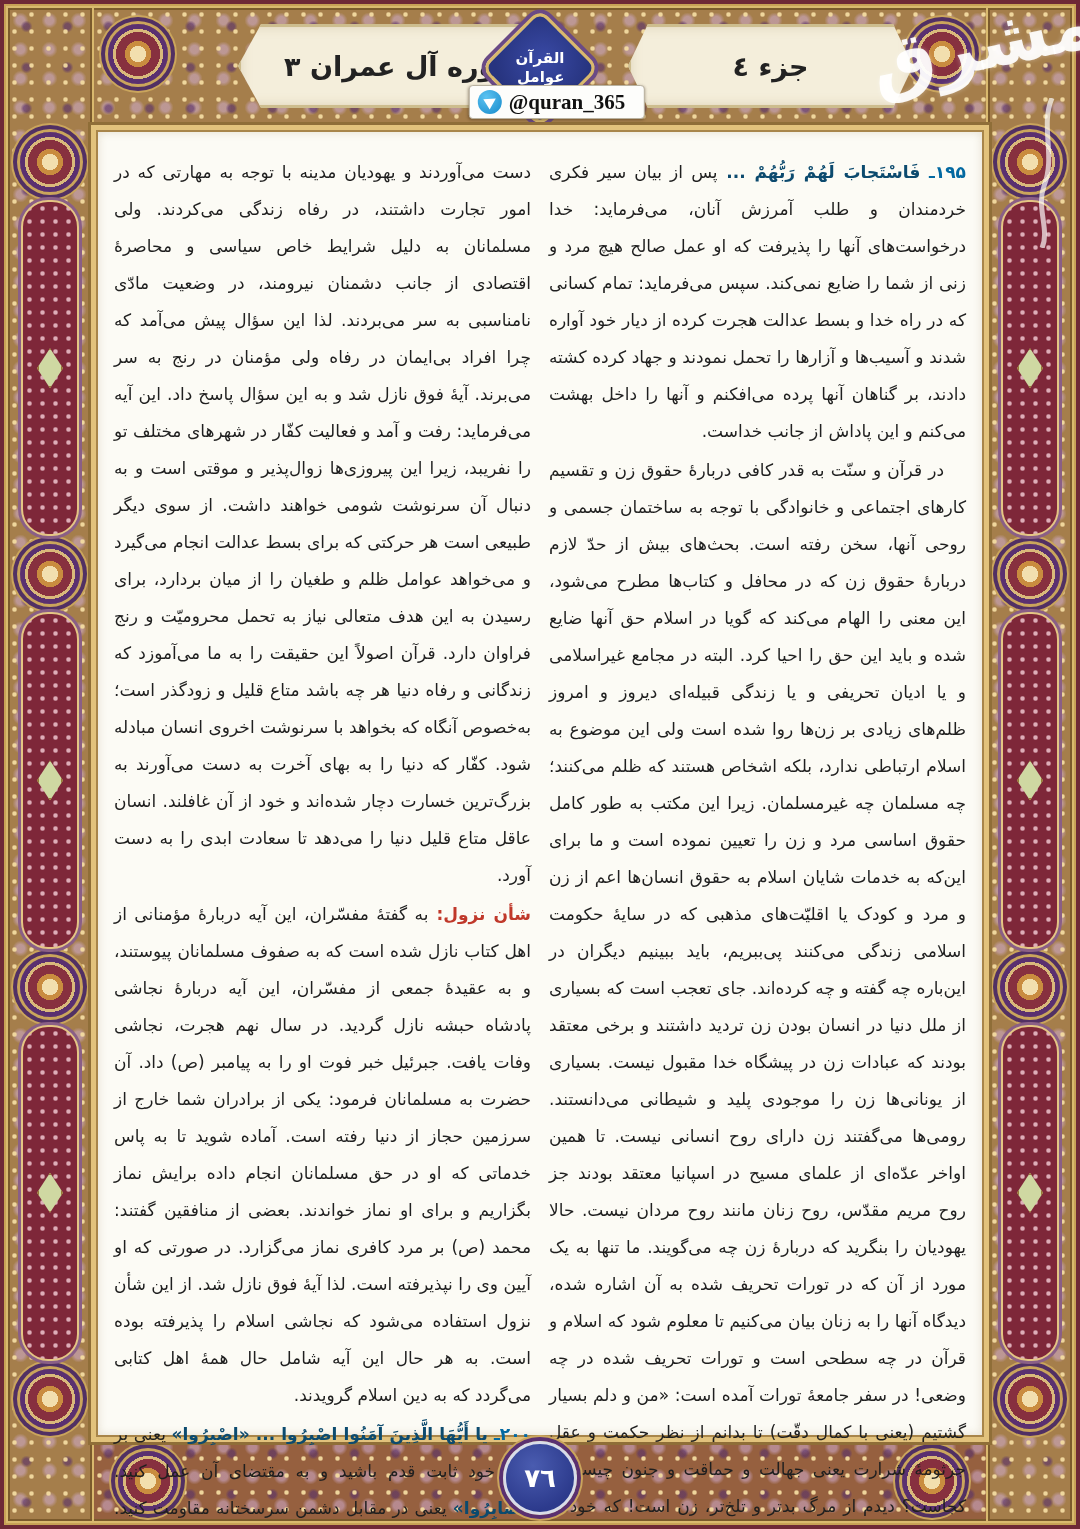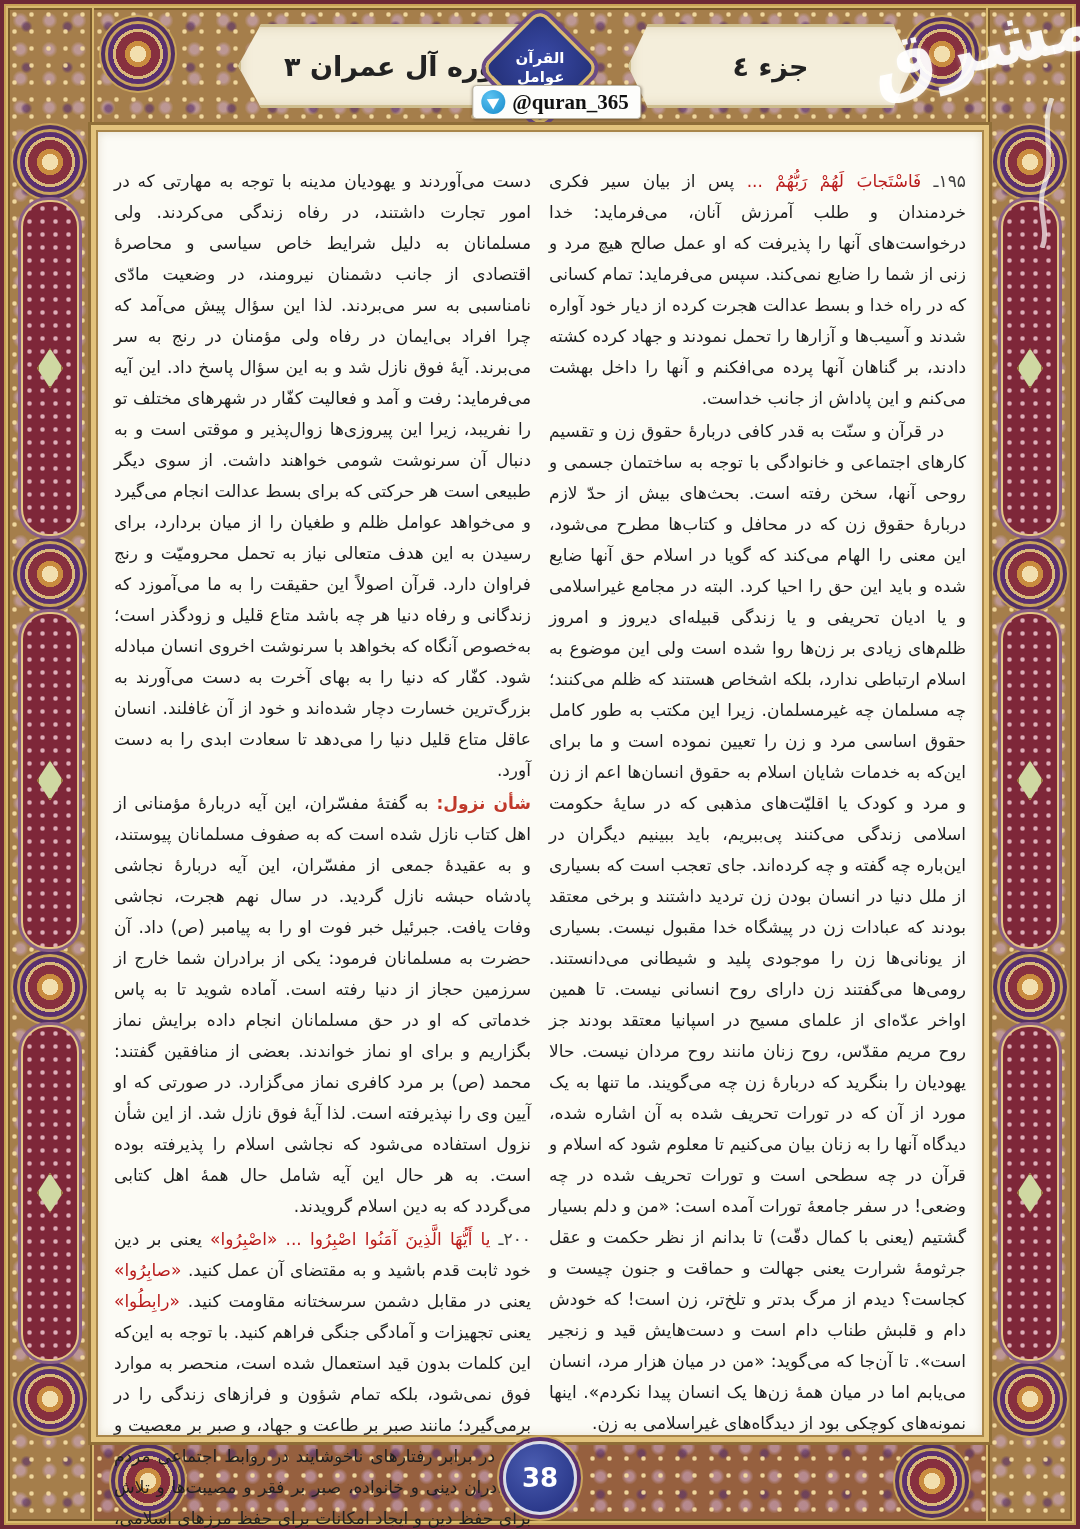--- a/index.html
+++ b/index.html
@@ -56,21 +56,21 @@
   .medallion-disc{position:absolute;left:50%;top:50%;width:78px;height:78px;
         transform:translate(-50%,-50%) rotate(45deg);
         background:radial-gradient(circle at 45% 40%, #3a4aa6, #27347f 75%);
         border:3px solid #d8b96e;border-radius:12px;
         box-shadow:0 0 0 4px #6a4a86;}
   .medallion-text{position:relative;z-index:2;color:#fff;
         font-size:15px;font-weight:bold;line-height:1.25;direction:rtl;}
   
   .tg-badge{position:absolute;top:85px;left:557px;transform:translateX(-50%);
         height:32px;background:#fdfdfb;border:1px solid #b9b2a0;border-radius:4px;
-        display:flex;align-items:center;gap:7px;padding:0 12px 0 8px;
+        display:flex;align-items:center;gap:7px;padding:0 19px 0 8px;
         box-shadow:0 1px 3px rgba(60,40,20,.45);z-index:5;direction:ltr;}
   .tg-circle{width:24px;height:24px;border-radius:50%;flex:0 0 auto;
         background:radial-gradient(circle at 35% 30%, #5cc3f2, #2798d4 75%);
         display:flex;align-items:center;justify-content:center;}
   .tg-plane{width:0;height:0;border-left:11px solid #fff;
         border-top:6px solid transparent;border-bottom:6px solid transparent;
         transform:rotate(-32deg) translateX(1px);}
   .tg-text{font-family:"Liberation Serif",serif;font-weight:bold;font-size:21px;color:#111;}
   
   .wm-logo{position:absolute;top:2px;right:-16px;z-index:6;
@@ -78,28 +78,28 @@
         transform:rotate(-12deg);direction:rtl;
         text-shadow:0 0 5px rgba(255,255,255,.35);}
   .wm-tail{position:absolute;top:98px;right:20px;z-index:6;opacity:.85;}
   
   .sheet{position:absolute;left:96px;right:96px;top:130px;bottom:92px;
         background:#fcfbf5;
         border:2px solid #a8854a;
         box-shadow:0 0 0 5px #e2c27c, 0 0 0 8px #8f6e38, inset 0 0 10px rgba(120,90,40,.18);
         box-sizing:border-box;display:flex;gap:18px;padding:22px 16px;
         direction:rtl;}
-  .col{flex:1 1 0;font-size:17px;line-height:31px;text-align:justify;
-        color:#1f1f1f;direction:rtl;margin-top:12px;}
+  .col{flex:1 1 0;font-size:17px;line-height:37px;text-align:justify;
+        color:#1f1f1f;direction:rtl;}
   .block{margin:0 0 2px;}
   .block.indent{text-indent:22px;}
   .block.heading{color:#c0392b;font-weight:bold;margin:4px 0 2px;}
   .block.verse{margin-top:6px;}
-  .run-num{font-weight:normal;color:#404040;}
-  .run-red{color:#b91c1c;font-weight:normal;}
+  .run-num{font-weight:bold;color:#0369a1;}
+  .run-red{color:#0c4a6e;font-weight:bold;}
   .run-redlead{color:#c0392b;font-weight:bold;}
   .run-black{color:#1f1f1f;}
   
   .page-number{position:absolute;bottom:14px;left:50%;transform:translateX(-50%);
         width:68px;height:68px;border-radius:50%;z-index:4;
         background:radial-gradient(circle at 40% 32%, #4a5cb0, #2c3a8c 72%);
         border:3px solid #d8dce8;box-shadow:0 0 0 4px #5a3070, 0 0 0 6px #caa55c;
         display:flex;align-items:center;justify-content:center;
         color:#fff;font-size:26px;font-weight:bold;}
 </style>
@@ -165,16 +165,16 @@
         <div class="block para indent"><span class="run run-black">در قرآن و سنّت به قدر کافی دربارهٔ حقوق زن و تقسیم کارهای اجتماعی و خانوادگی با توجه به ساختمان جسمی و روحی آنها، سخن رفته است. بحث‌های بیش از حدّ لازم دربارهٔ حقوق زن که در محافل و کتاب‌ها مطرح می‌شود، این معنی را الهام می‌کند که گویا در اسلام حق آنها ضایع شده و باید این حق را احیا کرد. البته در مجامع غیراسلامی و یا ادیان تحریفی و یا زندگی قبیله‌ای دیروز و امروز ظلم‌های زیادی بر زن‌ها روا شده است ولی این موضوع به اسلام ارتباطی ندارد، بلکه اشخاص هستند که ظلم می‌کنند؛ چه مسلمان چه غیرمسلمان. زیرا این مکتب به طور کامل حقوق اساسی مرد و زن را تعیین نموده است و ما برای این‌که به خدمات شایان اسلام به حقوق انسان‌ها اعم از زن و مرد و کودک یا اقلیّت‌های مذهبی که در سایهٔ حکومت اسلامی زندگی می‌کنند پی‌ببریم، باید ببینیم دیگران در این‌باره چه گفته و چه کرده‌اند. جای تعجب است که بسیاری از ملل دنیا در انسان بودن زن تردید داشتند و برخی معتقد بودند که عبادات زن در پیشگاه خدا مقبول نیست. بسیاری از یونانی‌ها زن را موجودی پلید و شیطانی می‌دانستند. رومی‌ها می‌گفتند زن دارای روح انسانی نیست. تا همین اواخر عدّه‌ای از علمای مسیح در اسپانیا معتقد بودند جز روح مریم مقدّس، روح زنان مانند روح مردان نیست. حالا یهودیان را بنگرید که دربارهٔ زن چه می‌گویند. ما تنها به یک مورد از آن که در تورات تحریف شده به آن اشاره شده، دیدگاه آنها را به زنان بیان می‌کنیم تا معلوم شود که اسلام و قرآن در چه سطحی است و تورات تحریف شده در چه وضعی! در سفر جامعهٔ تورات آمده است: «من و دلم بسیار گشتیم (یعنی با کمال دقّت) تا بدانم از نظر حکمت و عقل جرثومهٔ شرارت یعنی جهالت و حماقت و جنون چیست و کجاست؟ دیدم از مرگ بدتر و تلخ‌تر، زن است! که خودش دام و قلبش طناب دام است و دست‌هایش قید و زنجیر است». تا آن‌جا که می‌گوید: «من در میان هزار مرد، انسان می‌یابم اما در میان همهٔ زن‌ها یک انسان پیدا نکردم». اینها نمونه‌های کوچکی بود از دیدگاه‌های غیراسلامی به زن.</span></div>
       </div>
     <div class="col">
         <div class="block para"><span class="run run-black">دست می‌آوردند و یهودیان مدینه با توجه به مهارتی که در امور تجارت داشتند، در رفاه زندگی می‌کردند. ولی مسلمانان به دلیل شرایط خاص سیاسی و محاصرهٔ اقتصادی از جانب دشمنان نیرومند، در وضعیت مادّی نامناسبی به سر می‌بردند. لذا این سؤال پیش می‌آمد که چرا افراد بی‌ایمان در رفاه ولی مؤمنان در رنج به سر می‌برند. آیهٔ فوق نازل شد و به این سؤال پاسخ داد. این آیه می‌فرماید: رفت و آمد و فعالیت کفّار در شهرهای مختلف تو را نفریبد، زیرا این پیروزی‌ها زوال‌پذیر و موقتی است و به دنبال آن سرنوشت شومی خواهند داشت. از سوی دیگر طبیعی است هر حرکتی که برای بسط عدالت انجام می‌گیرد و می‌خواهد عوامل ظلم و طغیان را از میان بردارد، برای رسیدن به این هدف متعالی نیاز به تحمل محرومیّت و رنج فراوان دارد. قرآن اصولاً این حقیقت را به ما می‌آموزد که زندگانی و رفاه دنیا هر چه باشد متاع قلیل و زودگذر است؛ به‌خصوص آنگاه که بخواهد با سرنوشت اخروی انسان مبادله شود. کفّار که دنیا را به بهای آخرت به دست می‌آورند به بزرگ‌ترین خسارت دچار شده‌اند و خود از آن غافلند. انسان عاقل متاع قلیل دنیا را می‌دهد تا سعادت ابدی را به دست آورد.</span></div>
         <div class="block para"><span class="run run-redlead">شأن نزول: </span><span class="run run-black">به گفتهٔ مفسّران، این آیه دربارهٔ مؤمنانی از اهل کتاب نازل شده است که به صفوف مسلمانان پیوستند، و به عقیدهٔ جمعی از مفسّران، این آیه دربارهٔ نجاشی پادشاه حبشه نازل گردید. در سال نهم هجرت، نجاشی وفات یافت. جبرئیل خبر فوت او را به پیامبر (ص) داد. آن حضرت به مسلمانان فرمود: یکی از برادران شما خارج از سرزمین حجاز از دنیا رفته است. آماده شوید تا به پاس خدماتی که او در حق مسلمانان انجام داده برایش نماز بگزاریم و برای او نماز خواندند. بعضی از منافقین گفتند: محمد (ص) بر مرد کافری نماز می‌گزارد. در صورتی که او آیین وی را نپذیرفته است. لذا آیهٔ فوق نازل شد. از این شأن نزول استفاده می‌شود که نجاشی اسلام را پذیرفته بوده است. به هر حال این آیه شامل حال همهٔ اهل کتابی می‌گردد که به دین اسلام گرویدند.</span></div>
         <div class="block para"><span class="run run-num">۲۰۰ـ </span><span class="run run-red">یا أَیُّهَا الَّذِینَ آمَنُوا اصْبِرُوا ... </span><span class="run run-red">«اصْبِرُوا»</span><span class="run run-black"> یعنی بر دین خود ثابت قدم باشید و به مقتضای آن عمل کنید. </span><span class="run run-red">«صابِرُوا»</span><span class="run run-black"> یعنی در مقابل دشمن سرسختانه مقاومت کنید. </span><span class="run run-red">«رابِطُوا»</span><span class="run run-black"> یعنی تجهیزات و آمادگی جنگی فراهم کنید. با توجه به این‌که این کلمات بدون قید استعمال شده است، منحصر به موارد فوق نمی‌شود، بلکه تمام شؤون و فرازهای زندگی را در برمی‌گیرد؛ مانند صبر بر طاعت و جهاد، و صبر بر معصیت و صبر در برابر رفتارهای ناخوشایند در روابط اجتماعی مردم و برادران دینی و خانواده، صبر بر فقر و مصیبت‌ها و تلاش برای حفظ دین و ایجاد امکانات برای حفظ مرزهای اسلامی، اعم از مرزهای خاکی و عقیدتی. در این صورت است که مسلمانان به رستگاری حقیقی خواهند رسید.</span></div>
       </div>
   </div>
 
   <div class="page-number">
-    <span>38</span>
+    <span>٧٦</span>
   </div>
 
 </div>
 
 </body></html>

